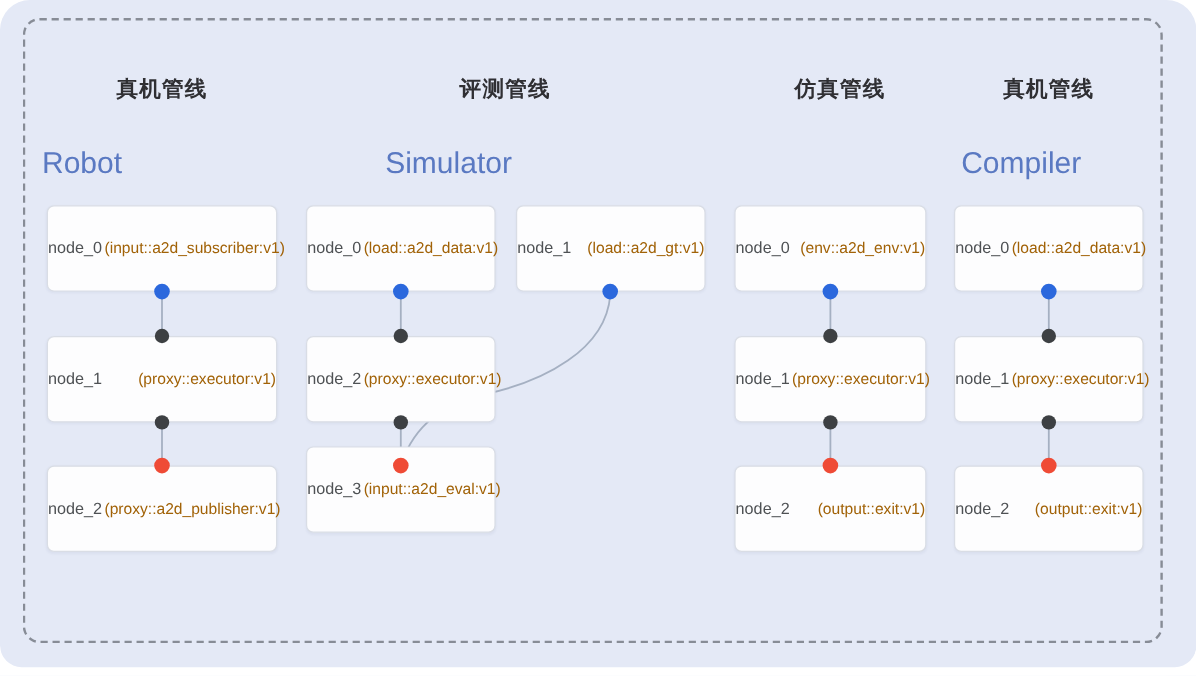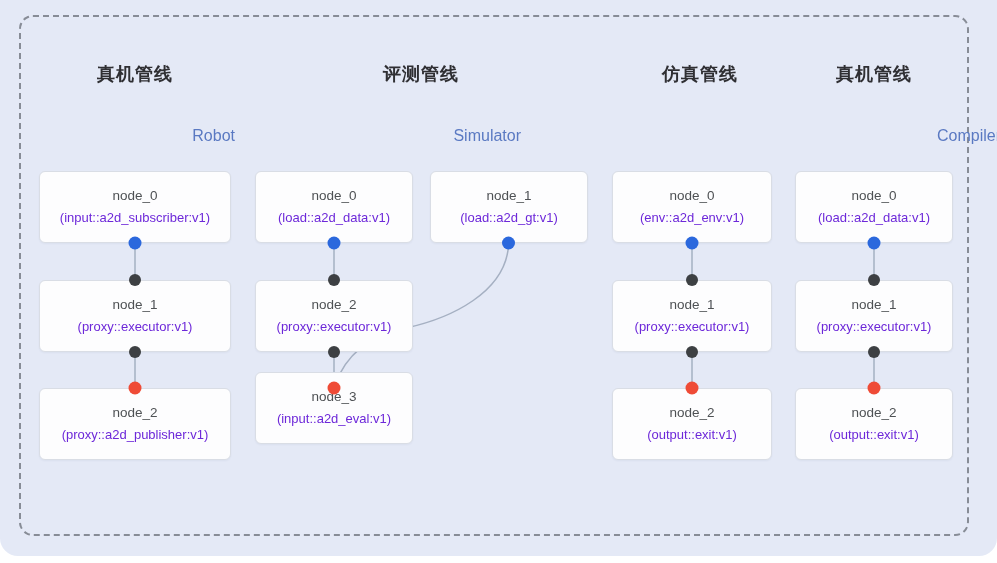--- a/index.html
+++ b/index.html
@@ -7,20 +7,21 @@
     padding: 0;
     background: #ffffff;
     font-family: "Liberation Sans", sans-serif;
   }
   .canvas {
     position: relative;
     width: 997px;
     height: 563px;
     background: #ffffff;
     overflow: hidden;
+    border-radius: 25px;
   }
   .card {
     position: absolute;
     left: 0; top: 0;
     width: 997px;
     height: 556px;
     background: #e4e9f6;
     border-radius: 0 0 18px 18px;
   }
   .dashed-frame {
@@ -44,57 +45,56 @@
   .node-box {
     position: absolute;
     z-index: 2;
     box-sizing: border-box;
     height: 72px;
     background: #fdfdfe;
     border: 1px solid #d9dde5;
     border-radius: 6px;
     box-shadow: 0 1px 2px rgba(40,60,100,0.05);
     display: flex;
-    flex-direction: column;
     align-items: center;
-    justify-content: center;
+    justify-content: space-between;
     gap: 2px;
   }
   .port-layer { z-index: 3; }
   .node-name {
     font-size: 13.5px;
     line-height: 20px;
     color: #4e5154;
     white-space: nowrap;
   }
   .node-detail {
     font-size: 13px;
     line-height: 20px;
-    color: #6d28d9;
+    color: #a16207;
     white-space: nowrap;
   }
   .title-zh {
     position: absolute;
     z-index: 2;
     top: 62px;
     width: 200px;
     text-align: center;
     font-size: 18px;
     font-weight: bold;
     line-height: 24px;
     color: #2f2f33;
     letter-spacing: 1px;
   }
   .title-en {
     position: absolute;
     z-index: 2;
     top: 123px;
     width: 200px;
-    text-align: right;
-    font-size: 16px;
+    text-align: left;
+    font-size: 25px;
     line-height: 26px;
     color: #5a79c2;
   }
 </style>
 </head>
 <body>
 
 <div class="canvas">
 
   <div class="card"></div>

